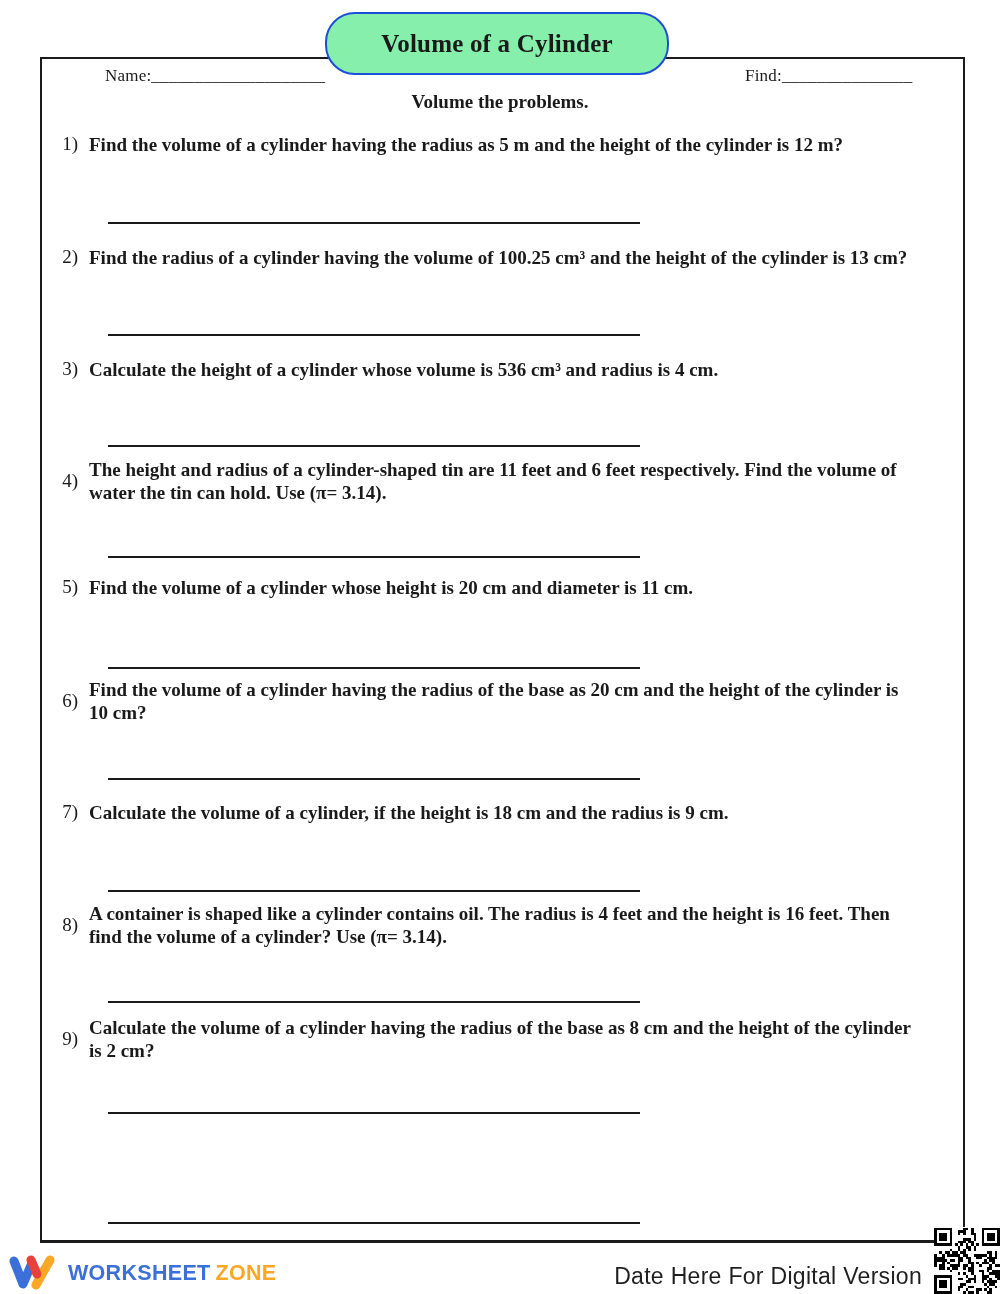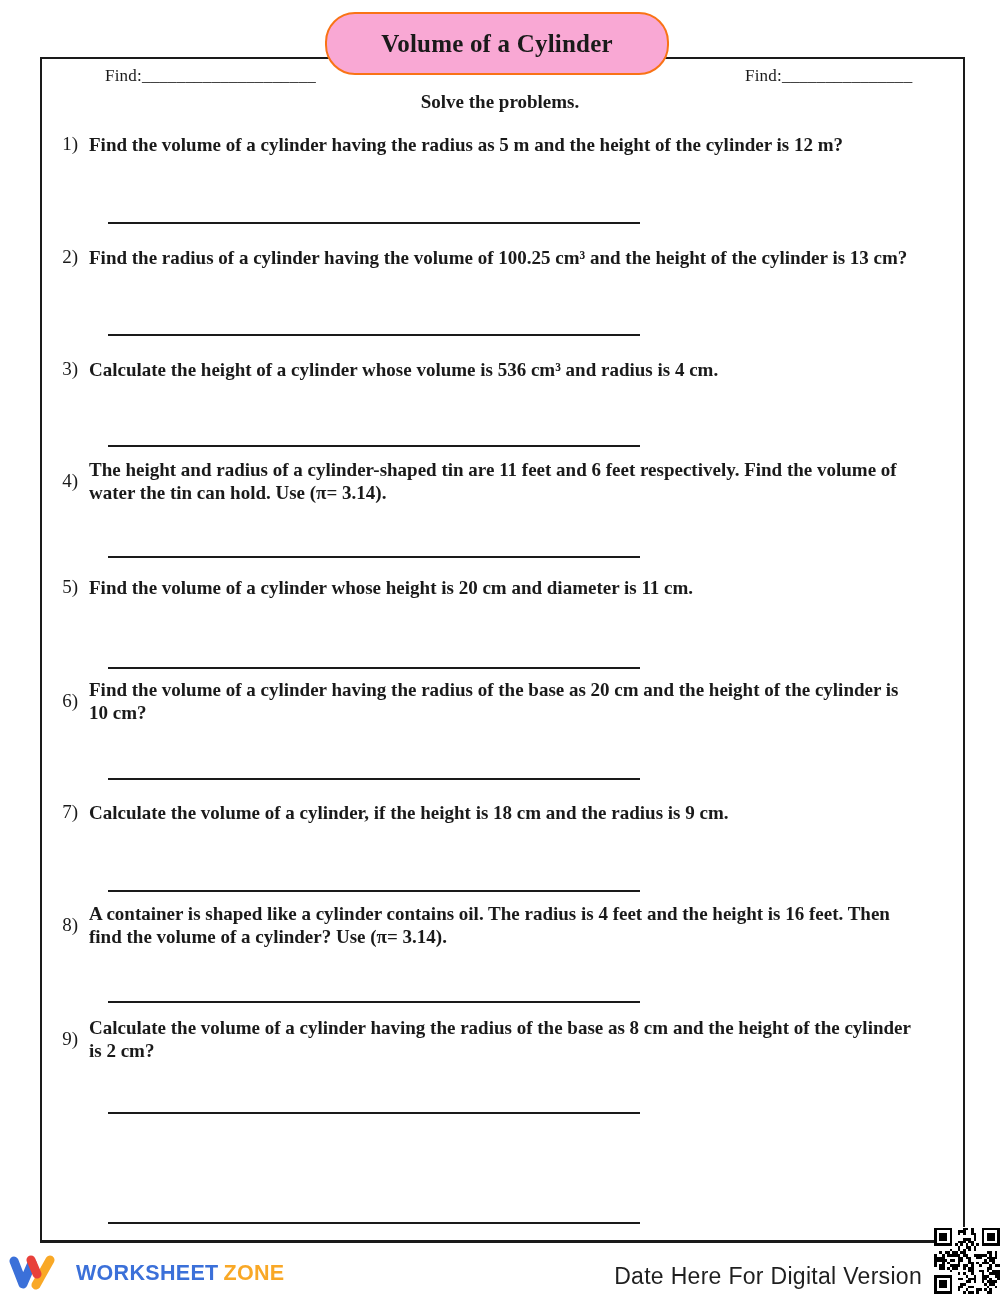--- a/index.html
+++ b/index.html
@@ -13,22 +13,22 @@
   }
   .border-rect{
     position:absolute;
     left:40px;top:57px;width:921px;height:1181px;
     border:2px solid #1a1a1a;
     border-bottom-width:3px;
   }
   .title-box{
     position:absolute;
     left:325px;top:12px;width:340px;height:59px;
-    background:#f9a8d4;
-    border:2px solid #f97316;
+    background:#86efac;
+    border:2px solid #1d4ed8;
     border-radius:30px;
     display:flex;align-items:center;justify-content:center;
     z-index:2;
   }
   .title-box h1{
     margin:0;font-size:25px;font-weight:bold;letter-spacing:.2px;
   }
   .field{
     position:absolute;top:66px;font-size:17px;letter-spacing:.2px;
   }
@@ -50,21 +50,21 @@
     margin:0 0 0 11px;width:825px;font-size:19px;line-height:23px;font-weight:bold;
   }
   .answer-line{
     position:absolute;left:108px;width:532px;height:0;
     border-top:2px solid #1a1a1a;
   }
   .footer-logo{position:absolute;left:8px;top:1252px;display:flex;align-items:center;}
   .brand{
     font-family:"Liberation Sans", sans-serif;
     font-weight:bold;font-size:21.5px;letter-spacing:.3px;
-    margin-left:16px;white-space:nowrap;
+    margin-left:8px;white-space:nowrap;
   }
   .brand .w1{color:#3b70d9;}
   .brand .w2{color:#f9a826;margin-left:5px;}
   .scan-text{
     position:absolute;top:1263px;right:78px;
     font-family:"Liberation Sans", sans-serif;
     font-size:23px;color:#1f1f1f;letter-spacing:.3px;
   }
   .qr-wrap{
     position:absolute;left:934px;top:1227px;width:66px;height:67px;
@@ -75,24 +75,24 @@
 <body>
 
 <div class="page">
 
   <div class="border-rect"></div>
 
   <div class="title-box">
     <h1>Volume of a Cylinder</h1>
   </div>
 
-  <div class="field name">Find:____________________</div>
+  <div class="field name">Name:____________________</div>
   <div class="field date">Find:_______________</div>
 
-  <p class="instruction">Solve the problems.</p>
+  <p class="instruction">Volume the problems.</p>
 
   <div class="problem" style="top:133px">
     <span class="pnum">1)</span>
     <p class="ptext">Find the volume of a cylinder having the radius as 5 m and the height of the cylinder is 12 m?</p>
   </div>
   <div class="answer-line" style="top:222px"></div>
 
   <div class="problem" style="top:246px">
     <span class="pnum">2)</span>
     <p class="ptext">Find the radius of a cylinder having the volume of 100.25 cm³ and the height of the cylinder is 13 cm?</p>

